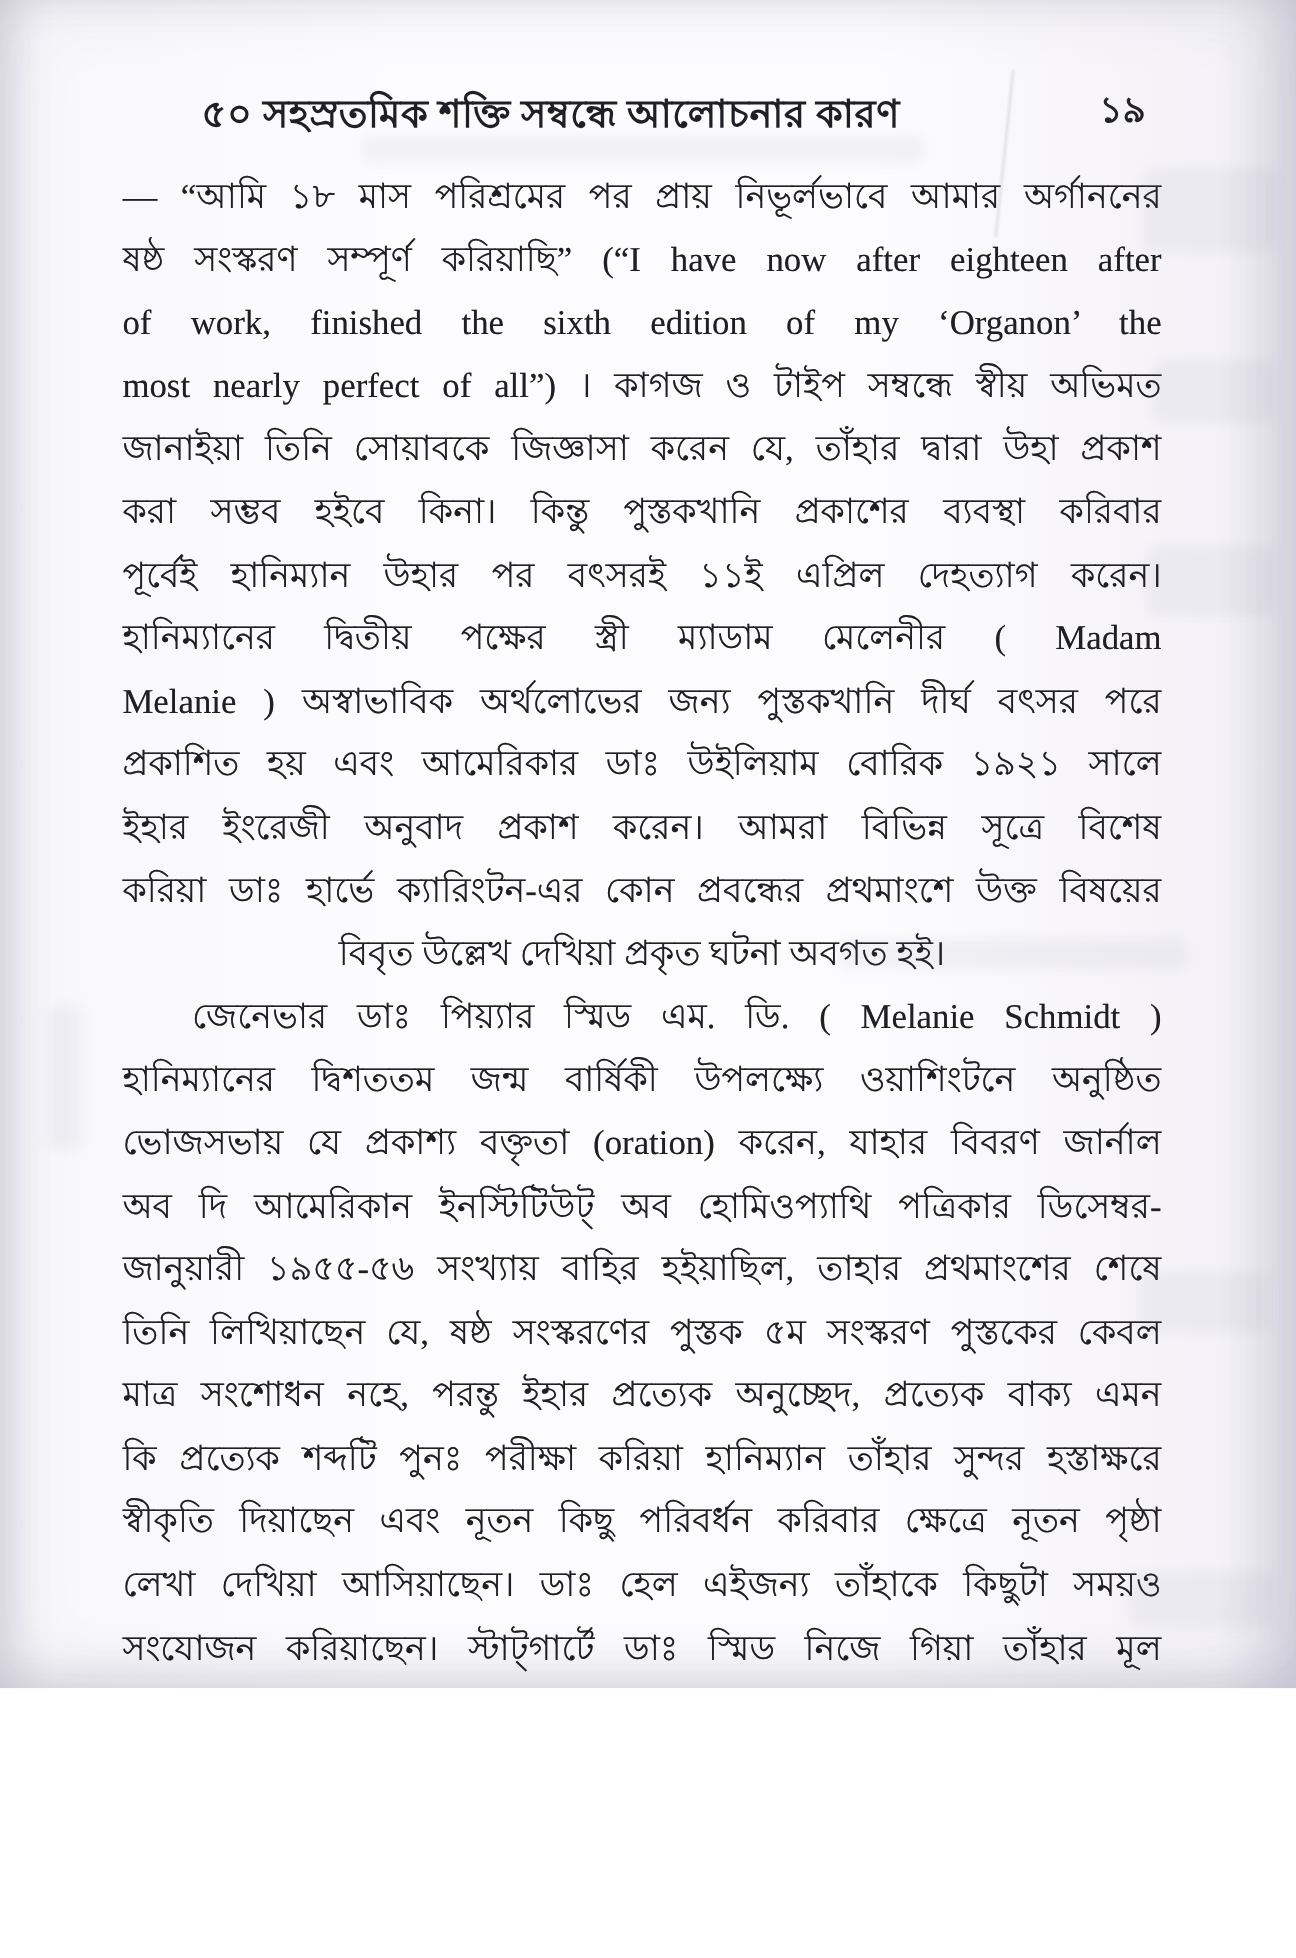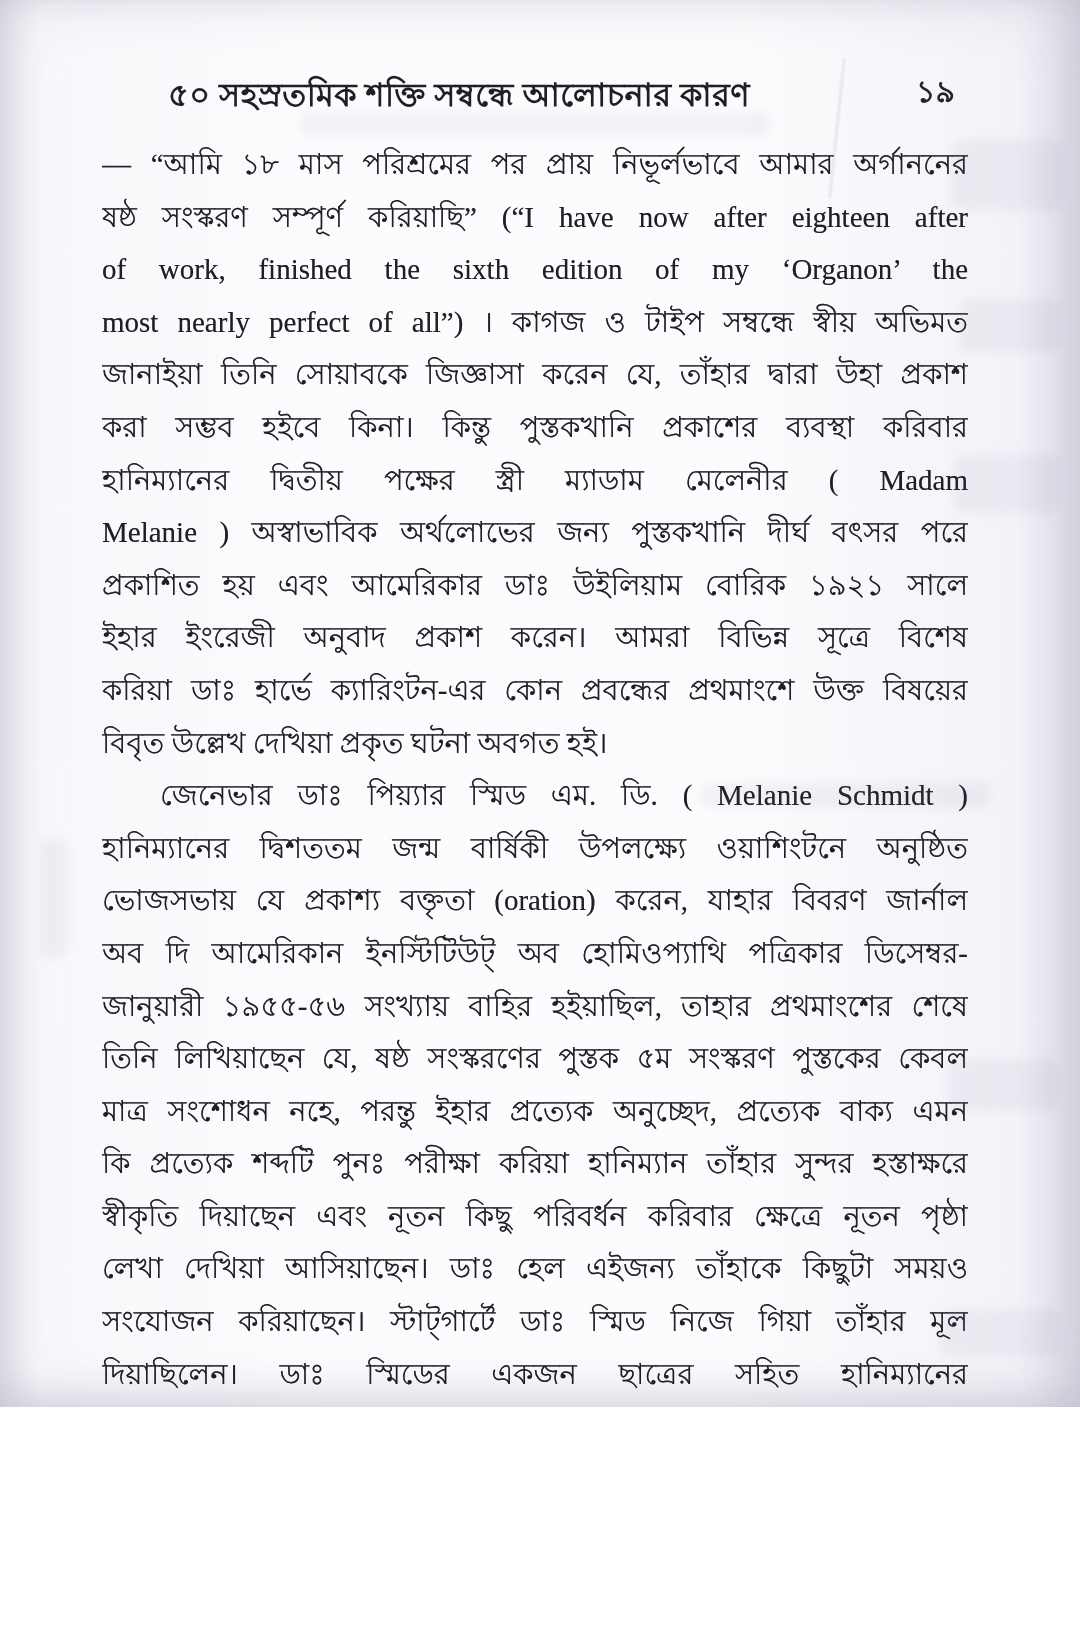--- a/index.html
+++ b/index.html
@@ -30,21 +30,21 @@
     position:absolute;left:916px;top:68px;
     font-size:30px;font-weight:bold;color:#23232a;
   }
   .body-text{
     position:absolute;left:90px;top:138px;width:866px;margin-left:12px;
   }
   .line{
     height:52.6px;line-height:52.6px;
     font-size:29px;
     overflow:hidden;
-    text-align:left;
+    text-align:center;
     color:#1f1f26;
     text-shadow:0 0 .4px rgba(30,30,40,.55);
   }
   .line.j{ text-align:justify; text-align-last:justify; }
   .line.indent{ text-indent:58px; }
   
   .ghost{
     position:absolute;pointer-events:none;
     background:rgba(110,115,140,.10);
     filter:blur(5px);border-radius:8px;
@@ -65,20 +65,21 @@
 
   <div class="page-number">১৯</div>
 
   <div class="body-text">
       <div class="line j">— “আমি ১৮ মাস পরিশ্রমের পর প্রায় নিভূর্লভাবে আমার অর্গাননের</div>
       <div class="line j">ষষ্ঠ সংস্করণ সম্পূর্ণ করিয়াছি” (“I have now after eighteen after</div>
       <div class="line j">of work, finished the sixth edition of my ‘Organon’ the</div>
       <div class="line j">most nearly perfect of all”) । কাগজ ও টাইপ সম্বন্ধে স্বীয় অভিমত</div>
       <div class="line j">জানাইয়া তিনি সোয়াবকে জিজ্ঞাসা করেন যে, তাঁহার দ্বারা উহা প্রকাশ</div>
       <div class="line j">করা সম্ভব হইবে কিনা।  কিন্তু পুস্তকখানি প্রকাশের ব্যবস্থা করিবার</div>
+      <div class="line j">পূর্বেই হানিম্যান উহার পর বৎসরই ১১ই এপ্রিল দেহত্যাগ করেন।</div>
       <div class="line j">হানিম্যানের দ্বিতীয় পক্ষের স্ত্রী ম্যাডাম মেলেনীর ( Madam</div>
       <div class="line j">Melanie ) অস্বাভাবিক অর্থলোভের জন্য পুস্তকখানি দীর্ঘ বৎসর পরে</div>
       <div class="line j">প্রকাশিত হয় এবং আমেরিকার ডাঃ উইলিয়াম বোরিক ১৯২১ সালে</div>
       <div class="line j">ইহার ইংরেজী অনুবাদ প্রকাশ করেন।  আমরা বিভিন্ন সূত্রে বিশেষ</div>
       <div class="line j">করিয়া ডাঃ হার্ভে ক্যারিংটন-এর কোন প্রবন্ধের প্রথমাংশে উক্ত বিষয়ের</div>
       <div class="line">বিবৃত উল্লেখ দেখিয়া প্রকৃত ঘটনা অবগত হই।</div>
       <div class="line j indent">জেনেভার ডাঃ পিয়্যার স্মিড এম. ডি. ( Melanie Schmidt )</div>
       <div class="line j">হানিম্যানের দ্বিশততম জন্ম বার্ষিকী উপলক্ষ্যে ওয়াশিংটনে অনুষ্ঠিত</div>
       <div class="line j">ভোজসভায় যে প্রকাশ্য বক্তৃতা (oration) করেন, যাহার বিবরণ জার্নাল</div>
       <div class="line j">অব দি আমেরিকান ইনস্টিটিউট্ অব হোমিওপ্যাথি পত্রিকার ডিসেম্বর-</div>

